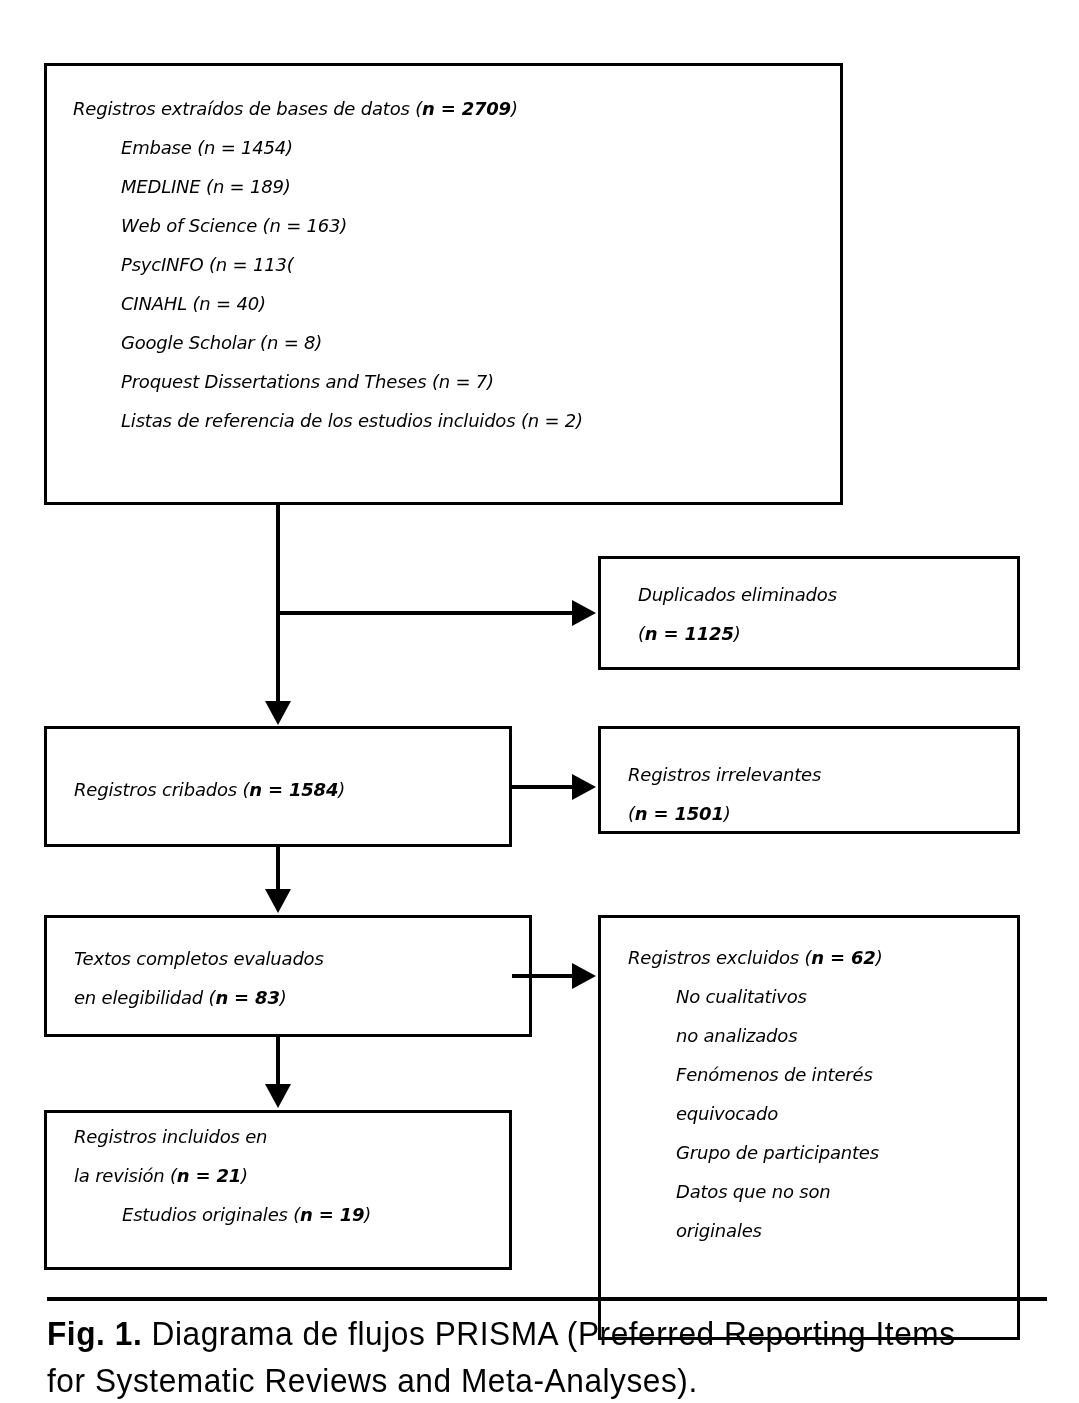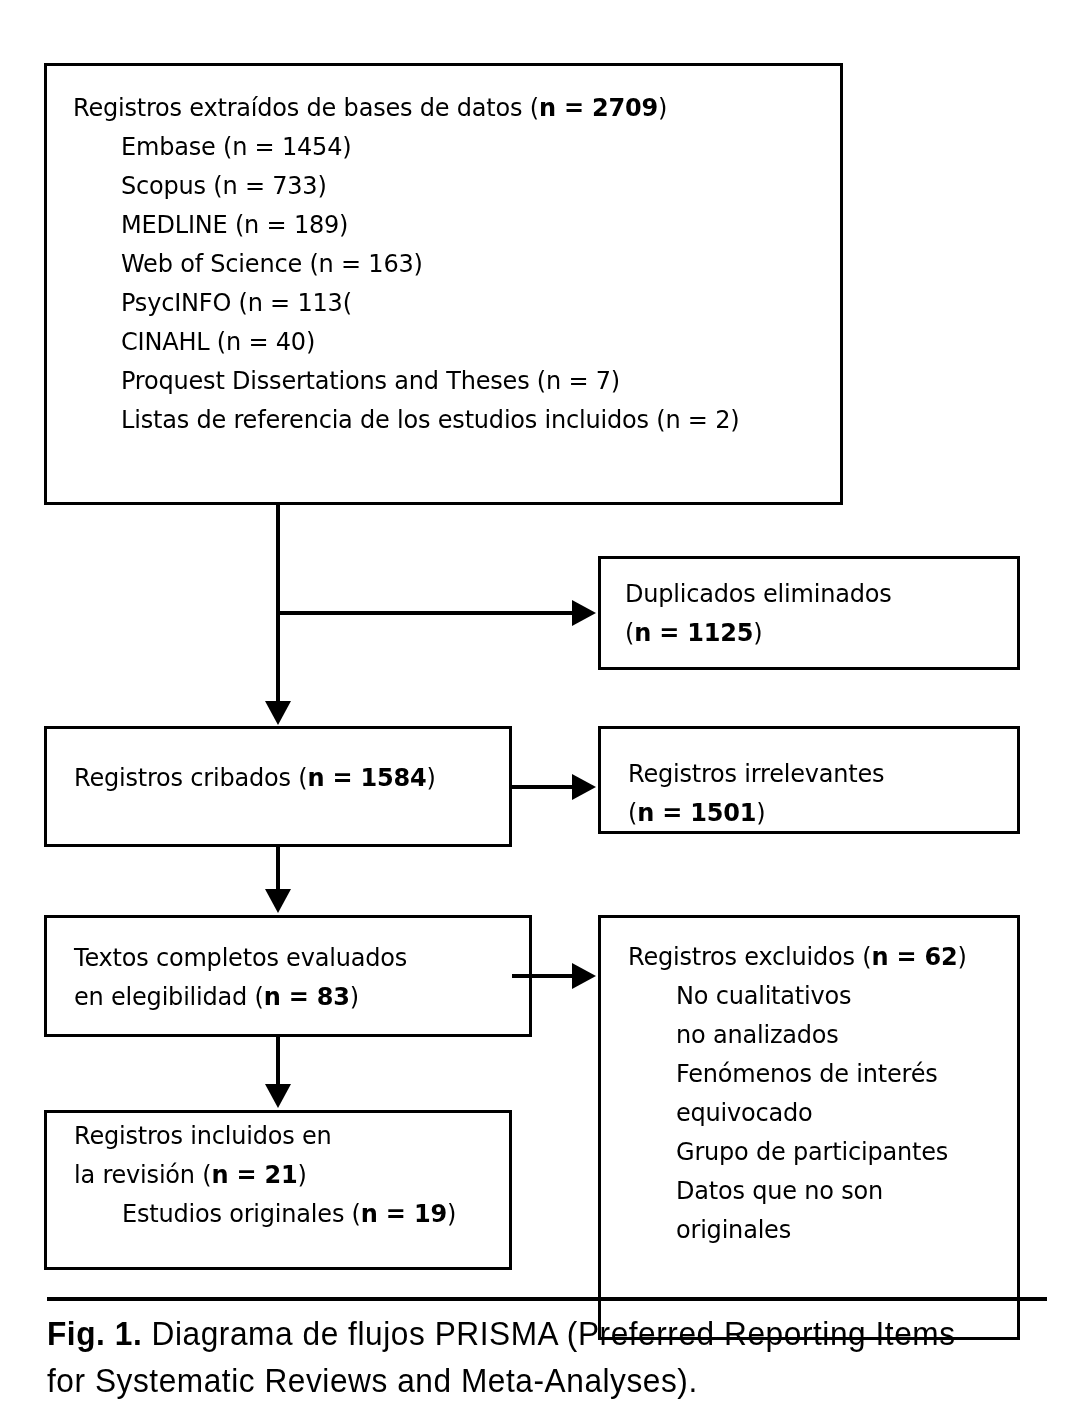--- a/index.html
+++ b/index.html
@@ -21,24 +21,25 @@
     position: absolute;
     box-sizing: border-box;
     border: 3px solid #000000;
     background: #ffffff;
   }
   .box-text {
     position: absolute;
     left: 0;
     right: 0;
     font-family: "DejaVu Sans", sans-serif;
-    font-size: 24px;
+    font-size: 18px;
     line-height: 39px;
     letter-spacing: -0.2px;
     white-space: nowrap;
+    font-style: italic;
   }
   .line {
     white-space: nowrap;
   }
   .line.indent {
     padding-left: 48px;
   }
   b {
     font-weight: bold;
   }
@@ -47,22 +48,22 @@
   #box-sources     { left: 44px;  top: 63px;   width: 799px; height: 442px; }
   #box-duplicates  { left: 598px; top: 556px;  width: 422px; height: 114px; }
   #box-screened    { left: 44px;  top: 726px;  width: 468px; height: 121px; }
   #box-irrelevant  { left: 598px; top: 726px;  width: 422px; height: 108px; }
   #box-fulltext    { left: 44px;  top: 915px;  width: 488px; height: 122px; }
   #box-excluded    { left: 598px; top: 915px;  width: 422px; height: 425px; }
   #box-included    { left: 44px;  top: 1110px; width: 468px; height: 160px; }
 
   
   #text-sources    { top: 23px;  padding-left: 26px; }
-  #text-duplicates { top: 16px;  padding-left: 24px; }
-  #text-screened   { top: 30px;  padding-left: 27px; }
+  #text-duplicates { top: 16px;  padding-left: 37px; }
+  #text-screened   { top: 41px;  padding-left: 27px; }
   #text-irrelevant { top: 26px;  padding-left: 27px; }
   #text-fulltext   { top: 21px;  padding-left: 27px; }
   #text-excluded   { top: 20px;  padding-left: 27px; }
   #text-included   { top: 4px;  padding-left: 27px; }
 
   
   .conn {
     position: absolute;
     background: #000000;
   }
@@ -132,25 +133,25 @@
     font-weight: bold;
   }
 </style>
 </head>
 <body>
 
 <div class="box" id="box-sources">
   <div class="box-text" id="text-sources">
     <div class="line"><span>Registros extraídos de bases de datos (</span><b>n = 2709</b><span>)</span></div>
     <div class="line indent">Embase (n = 1454)</div>
-    <div class="line indent">Scopus (n = 733)</div>
     <div class="line indent">MEDLINE (n = 189)</div>
     <div class="line indent">Web of Science (n = 163)</div>
     <div class="line indent">PsycINFO (n = 113(</div>
     <div class="line indent">CINAHL (n = 40)</div>
+    <div class="line indent">Google Scholar (n = 8)</div>
     <div class="line indent">Proquest Dissertations and Theses (n = 7)</div>
     <div class="line indent">Listas de referencia de los estudios incluidos (n = 2)</div>
   </div>
 </div>
 
 <div class="conn v-stem" id="stem-sources-main"></div>
 <div class="arrow-down" id="arrow-sources-down"></div>
 <div class="conn h-stem" id="stem-to-duplicates"></div>
 <div class="arrow-right" id="arrow-to-duplicates"></div>
 

